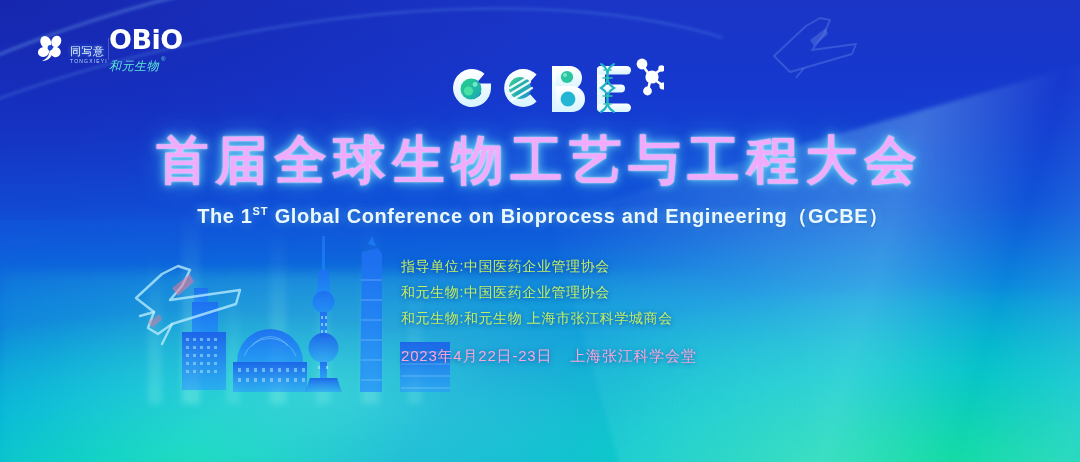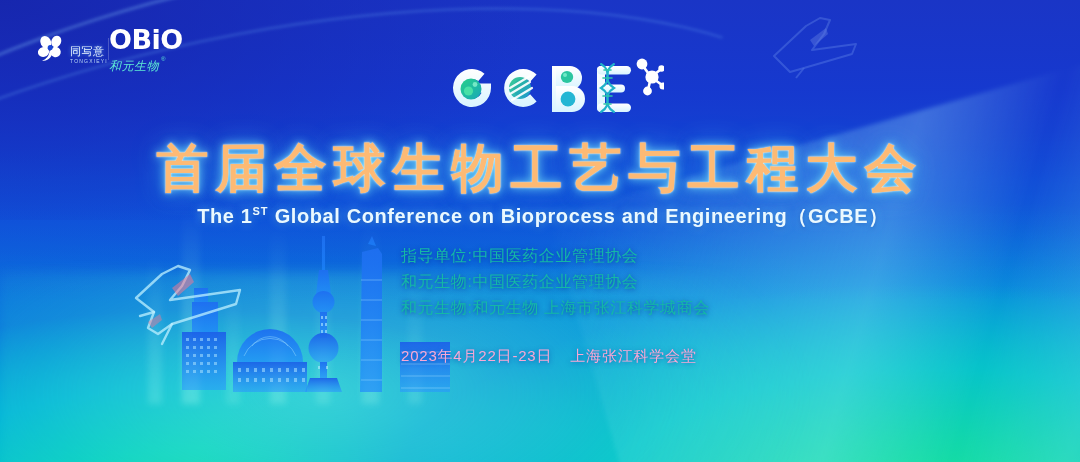--- a/index.html
+++ b/index.html
@@ -93,43 +93,42 @@
 
   
   .gcbe { position:absolute; left:444px; top:52px; width:220px; height:72px; }
 
   
   .title-cn {
     position:absolute; left:0; right:0; top:126px;
     text-align:center;
     font-family:"DejaVu Sans", sans-serif;
     font-size:52px; font-weight:700; letter-spacing:7px;
-    color:#fdba74;
+    color:#f0abfc;
     text-shadow:
       0 0 2px #ffffff,
       0 0 10px rgba(130,240,255,0.95),
       0 0 26px rgba(70,200,255,0.8),
       0 3px 14px rgba(10,60,190,0.6);
     white-space:nowrap;
-    margin-top:8px;
   }
   .title-en {
     position:absolute; left:0; right:0; top:203px;
     text-align:center;
     font-size:20px; font-weight:700; letter-spacing:0.6px;
     color:#eaf9ff;
     text-shadow:0 0 8px rgba(110,210,255,0.8), 0 1px 4px rgba(8,40,150,0.6);
     white-space:nowrap;
     padding-left:6px;
   }
   .title-en sup { font-size:11px; letter-spacing:1px; vertical-align:super; }
 
   .orgs {
-    position:absolute; left:401px; top:243px;
-    font-size:16px; line-height:26px; color:#14b8a6; letter-spacing:0.6px;
+    position:absolute; left:401px; top:253px;
+    font-size:14px; line-height:26px; color:#bef264; letter-spacing:0.6px;
     text-shadow:0 1px 5px rgba(8,40,150,0.75);
     white-space:nowrap;
   }
   .orgs .line { display:block; }
 
   .datebar {
     position:absolute; left:401px; top:347px;
     font-size:15px; color:#f9a8d4; letter-spacing:0.8px;
     text-shadow:0 1px 5px rgba(8,60,160,0.7);
     white-space:nowrap;

